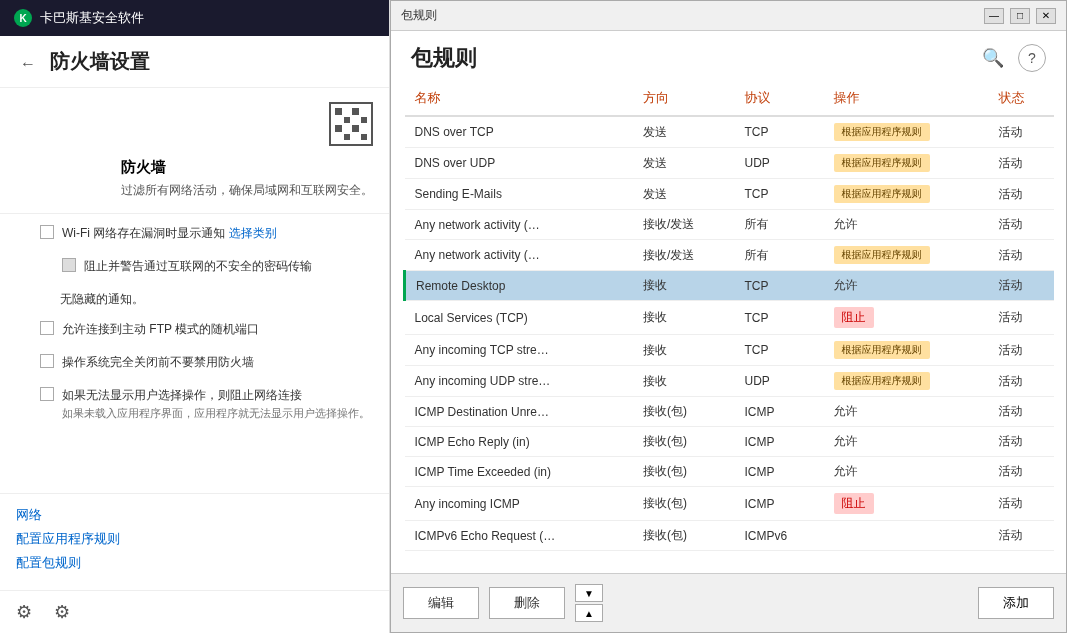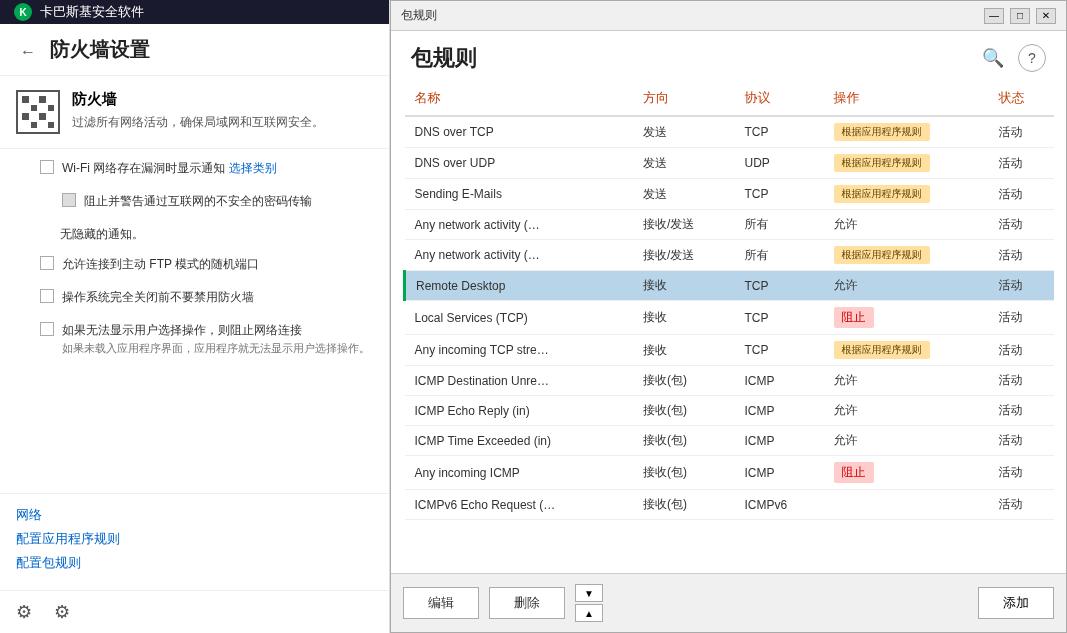--- a/index.html
+++ b/index.html
@@ -15,21 +15,21 @@
       flex-shrink: 0;
     }
     .app-header {
       background: #1a1a2e;
       color: #fff;
       padding: 8px 14px;
       display: flex;
       align-items: center;
       gap: 8px;
       font-size: 13px;
-      height: 24px;
+      height: 36px;
     }
     .app-logo {
       width: 18px; height: 18px;
       background: #00a651;
       border-radius: 50%;
       display: flex; align-items: center; justify-content: center;
       flex-shrink: 0;
     }
     .app-logo::after { content: "K"; color: #fff; font-size: 10px; font-weight: bold; }
 
@@ -46,23 +46,24 @@
       color: #555;
       background: none;
       border: none;
       padding: 2px 4px;
     }
     .section-title { font-size: 20px; font-weight: bold; color: #222; }
 
     .firewall-section {
       padding: 14px 16px;
       display: flex;
-      align-items: flex-start;
+      align-items: flex-end;
       gap: 12px;
       border-bottom: 1px solid #eee;
+      flex-direction: column;
     }
     .firewall-icon {
       width: 44px; height: 44px;
       border: 2px solid #555;
       display: grid;
       grid-template-columns: repeat(4, 1fr);
       grid-template-rows: repeat(4, 1fr);
       gap: 2px;
       padding: 4px;
       flex-shrink: 0;
@@ -419,20 +420,27 @@
             <td>活动</td>
           </tr>
           <tr>
             <td>Any incoming TCP stre…</td>
             <td>接收</td>
             <td>TCP</td>
             <td><span class="action-rule">根据应用程序规则</span></td>
             <td>活动</td>
           </tr>
           <tr>
+            <td>Any incoming UDP stre…</td>
+            <td>接收</td>
+            <td>UDP</td>
+            <td><span class="action-rule">根据应用程序规则</span></td>
+            <td>活动</td>
+          </tr>
+          <tr>
             <td>ICMP Destination Unre…</td>
             <td>接收(包)</td>
             <td>ICMP</td>
             <td class="action-allow">允许</td>
             <td>活动</td>
           </tr>
           <tr>
             <td>ICMP Echo Reply (in)</td>
             <td>接收(包)</td>
             <td>ICMP</td>

